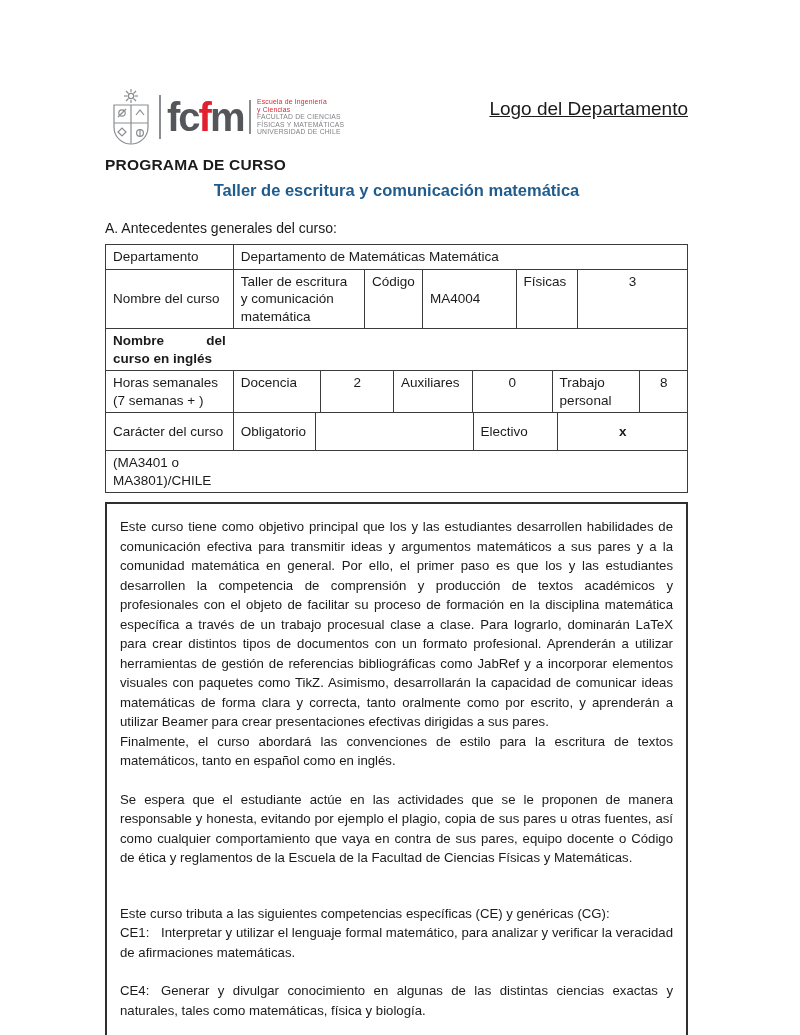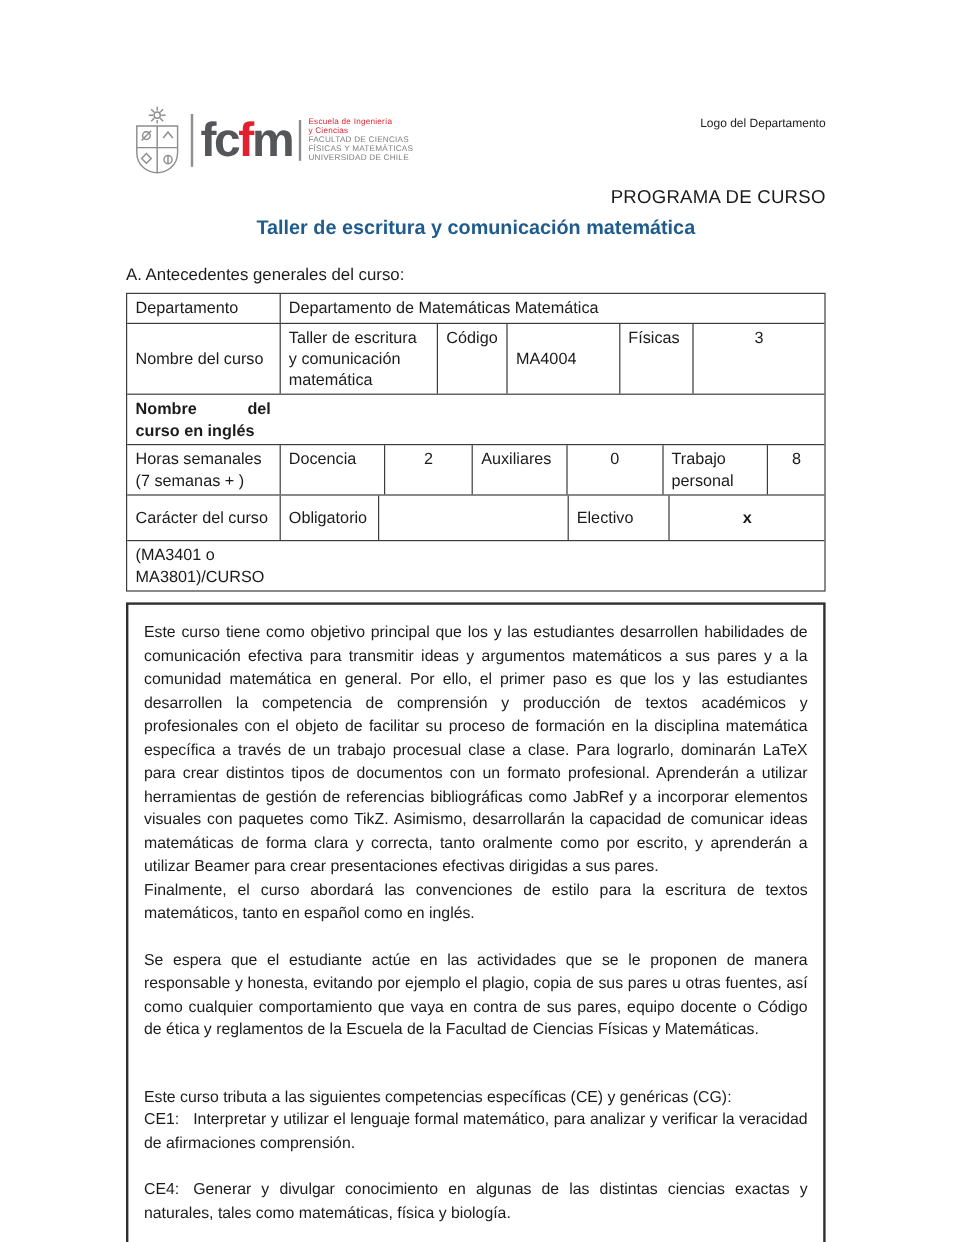--- a/index.html
+++ b/index.html
@@ -18,23 +18,23 @@
   .header{display:flex;justify-content:space-between;align-items:flex-start;height:60px;}
   .logo{display:flex;align-items:center;gap:6px;margin-left:4px;}
   .logo-sep{width:2px;height:44px;background:#8b8d90;}
   .logo-sep.small{height:34px;width:1.5px;}
   .wordmark{font-weight:bold;font-size:40px;letter-spacing:-2px;color:#55565a;line-height:44px;}
   .wordmark .accent{color:#e11f2f;}
   .tagline{display:flex;flex-direction:column;justify-content:center;}
   .tagline div{font-size:6.8px;line-height:7.6px;letter-spacing:.2px;}
   .tagline .red{color:#e11f2f;}
   .tagline .gray{color:#808184;}
-  .dept-text{font-size:10px;margin-top:10px;}
+  .dept-text{font-size:19px;margin-top:10px;text-decoration:underline;}
   
-  .title{ text-align:right;font-weight:normal;font-size:15.5px;margin-top:8px;letter-spacing:.2px;}
+  .title{ text-align:left;font-weight:bold;font-size:15.5px;margin-top:8px;letter-spacing:.2px;}
   .subtitle{text-align:center;font-weight:bold;font-size:16.5px;margin-top:7px;color:#1f5c8d;}
   .sec-heading{font-weight:normal;font-size:14px;margin-top:20px;}
   
   .info-table{margin-top:8px;border:1.5px solid #3c3c3c;font-size:13.5px;line-height:17.5px;}
   .tr{display:grid;}
   .tr + .tr{border-top:1px solid #3c3c3c;}
   .cell{display:flex;align-items:center;padding:3px 7px;box-sizing:border-box;}
   .cell + .cell{border-left:1px solid #3c3c3c;}
   .vt{align-items:flex-start;}
   .hc{justify-content:center;text-align:center;}
@@ -129,28 +129,28 @@
       <div class="cell vt hc">8</div>
     </div>
     <div class="tr" style="grid-template-columns:21.8% 14.2% 27.1% 14.6% auto;min-height:37px;">
       <div class="cell">Carácter del curso</div>
       <div class="cell">Obligatorio</div>
       <div class="cell"></div>
       <div class="cell">Electivo</div>
       <div class="cell hc b">x</div>
     </div>
     <div class="tr" style="grid-template-columns:21.8% auto;min-height:34px;">
-      <div class="cell">(MA3401 o MA3801)/CURSO</div>
+      <div class="cell">(MA3401 o MA3801)/CHILE</div>
     </div>
   </div>
 
 
   <div class="purpose-box">
     <p>Este curso tiene como objetivo principal que los y las estudiantes desarrollen habilidades de comunicación efectiva para transmitir ideas y argumentos matemáticos a sus pares y a la comunidad matemática en general. Por ello, el primer paso es que los y las estudiantes desarrollen la competencia de comprensión y producción de textos académicos y profesionales con el objeto de facilitar su proceso de formación en la disciplina matemática específica a través de un trabajo procesual clase a clase. Para lograrlo, dominarán LaTeX para crear distintos tipos de documentos con un formato profesional. Aprenderán a utilizar herramientas de gestión de referencias bibliográficas como JabRef y a incorporar elementos visuales con paquetes como TikZ. Asimismo, desarrollarán la capacidad de comunicar ideas matemáticas de forma clara y correcta, tanto oralmente como por escrito, y aprenderán a utilizar Beamer para crear presentaciones efectivas dirigidas a sus pares.</p>
     <p>Finalmente, el curso abordará las convenciones de estilo para la escritura de textos matemáticos, tanto en español como en inglés.</p>
     <p class="gap1">Se espera que el estudiante actúe en las actividades que se le proponen de manera responsable y honesta, evitando por ejemplo el plagio, copia de sus pares u otras fuentes, así como cualquier comportamiento que vaya en contra de sus pares, equipo docente o Código de ética y reglamentos de la Escuela de la Facultad de Ciencias Físicas y Matemáticas.</p>
     <p class="gap2">Este curso tributa a las siguientes competencias específicas (CE) y genéricas (CG):</p>
-    <p><span class="ce-code">CE1:</span><span>Interpretar y utilizar el lenguaje formal matemático, para analizar y verificar la veracidad de afirmaciones comprensión.</span></p>
+    <p><span class="ce-code">CE1:</span><span>Interpretar y utilizar el lenguaje formal matemático, para analizar y verificar la veracidad de afirmaciones matemáticas.</span></p>
     <p class="gap1"><span class="ce-code">CE4:</span><span>Generar y divulgar conocimiento en algunas de las distintas ciencias exactas y naturales, tales como matemáticas, física y biología.</span></p>
     <p class="gap1"><span class="ce-code">CG1:</span><span>Comunicación profesional y académica</span></p>
   </div>
 
 </div>
 
 </body></html>

